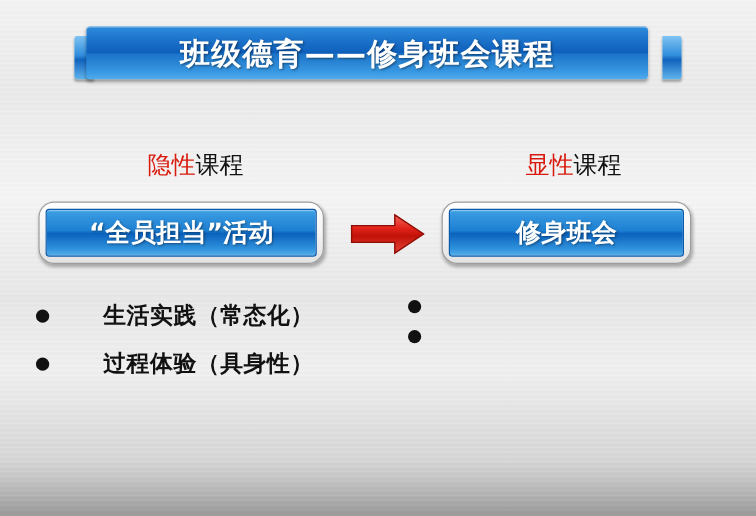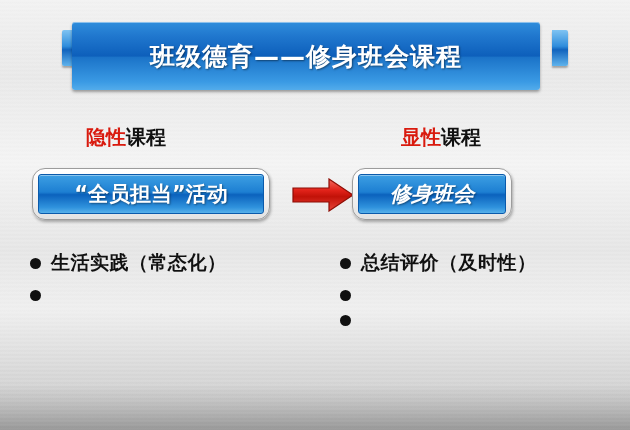--- a/index.html
+++ b/index.html
@@ -50,21 +50,21 @@
     background: linear-gradient(to bottom, rgba(150,150,150,0) 0%, rgba(120,120,120,0.25) 60%, rgba(90,90,90,0.35) 100%);
     pointer-events: none;
   }
 
   
   .title-banner {
     position: absolute;
     left: 72px;
     top: 22px;
     width: 468px;
-    height: 68px;
+    height: 44px;
     border-radius: 3px;
     background: linear-gradient(to bottom,
       #2f8ddc 0%,
       #1f76cd 22%,
       #0d5fbb 50%,
       #1b73c8 52%,
       #3a9ae4 88%,
       #53aceb 100%);
     box-shadow: 0 2px 3px rgba(0,0,0,0.35), inset 0 1px 0 rgba(255,255,255,0.45);
     z-index: 3;
@@ -91,22 +91,23 @@
     box-shadow: 0 2px 2px rgba(0,0,0,0.3);
     z-index: 2;
   }
   .title-flange.left { left: 62px; border-radius: 2px 0 0 2px; }
   .title-flange.right { right: 62px; border-radius: 0 2px 2px 0; }
 
   
   .heading {
     position: absolute;
     font-size: 20px;
-    font-weight: bold;
-    white-space: nowrap;
+    font-weight: normal;
+    white-space: nowrap;
+    margin-left: 37px;
   }
   .heading .hl { color: #d91a0e; }
   .heading .rest { color: #111111; }
   #heading-left { left: 86px; top: 124px; }
   #heading-right { left: 401px; top: 124px; }
 
   
   .boxwrap {
     position: absolute;
     border-radius: 13px;
@@ -129,21 +130,21 @@
     box-shadow: inset 0 1px 0 rgba(255,255,255,0.4);
   }
   .boxinner span {
     color: #ffffff;
     font-size: 21px;
     font-weight: bold;
     white-space: nowrap;
     text-shadow: 1px 1px 2px rgba(0,0,0,0.4);
   }
   #box-left  { left: 32px;  top: 168px; width: 238px; height: 52px; }
-  #box-right { left: 352px; top: 168px; width: 160px; height: 52px; font-style: italic; }
+  #box-right { left: 368px; top: 168px; width: 208px; height: 52px; }
 
   
   .arrow {
     position: absolute;
     left: 292px;
     top: 178px;
     width: 62px;
     height: 34px;
   }
 
@@ -151,20 +152,21 @@
   .bullets {
     position: absolute;
   }
   #bullets-left  { left: 30px;  top: 250px; }
   #bullets-right { left: 340px; top: 250px; }
   .bullet-row {
     display: flex;
     align-items: center;
     margin-bottom: 14px;
     white-space: nowrap;
+    gap: 35px;
   }
   .bullet-dot {
     width: 11px;
     height: 11px;
     border-radius: 50%;
     background: #111111;
     margin-right: 10px;
     flex: 0 0 auto;
   }
   .bullet-text {
@@ -219,29 +221,26 @@
     </div>
   </div>
 
   <div class="bullets" id="bullets-left">
     <div class="bullet-row">
       <span class="bullet-dot"></span>
       <span class="bullet-text">生活实践（常态化）</span>
     </div>
     <div class="bullet-row">
       <span class="bullet-dot"></span>
+      <span class="bullet-text">过程体验（具身性）</span>
     </div>
   </div>
 
   <div class="bullets" id="bullets-right">
     <div class="bullet-row">
       <span class="bullet-dot"></span>
-      <span class="bullet-text">总结评价（及时性）</span>
-    </div>
-    <div class="bullet-row">
-      <span class="bullet-dot"></span>
     </div>
     <div class="bullet-row">
       <span class="bullet-dot"></span>
     </div>
   </div>
 
 </div>
 
 </body></html>

